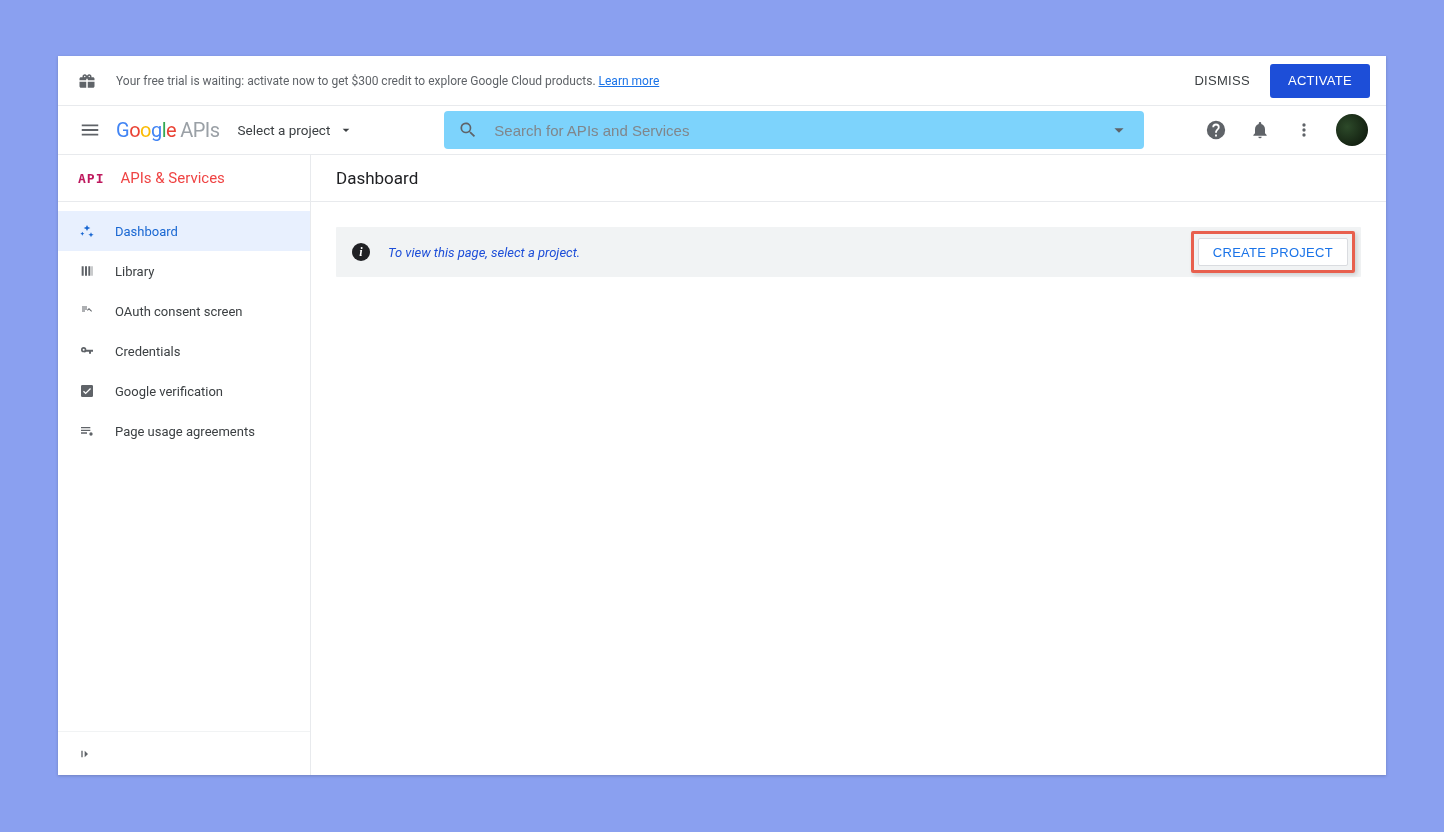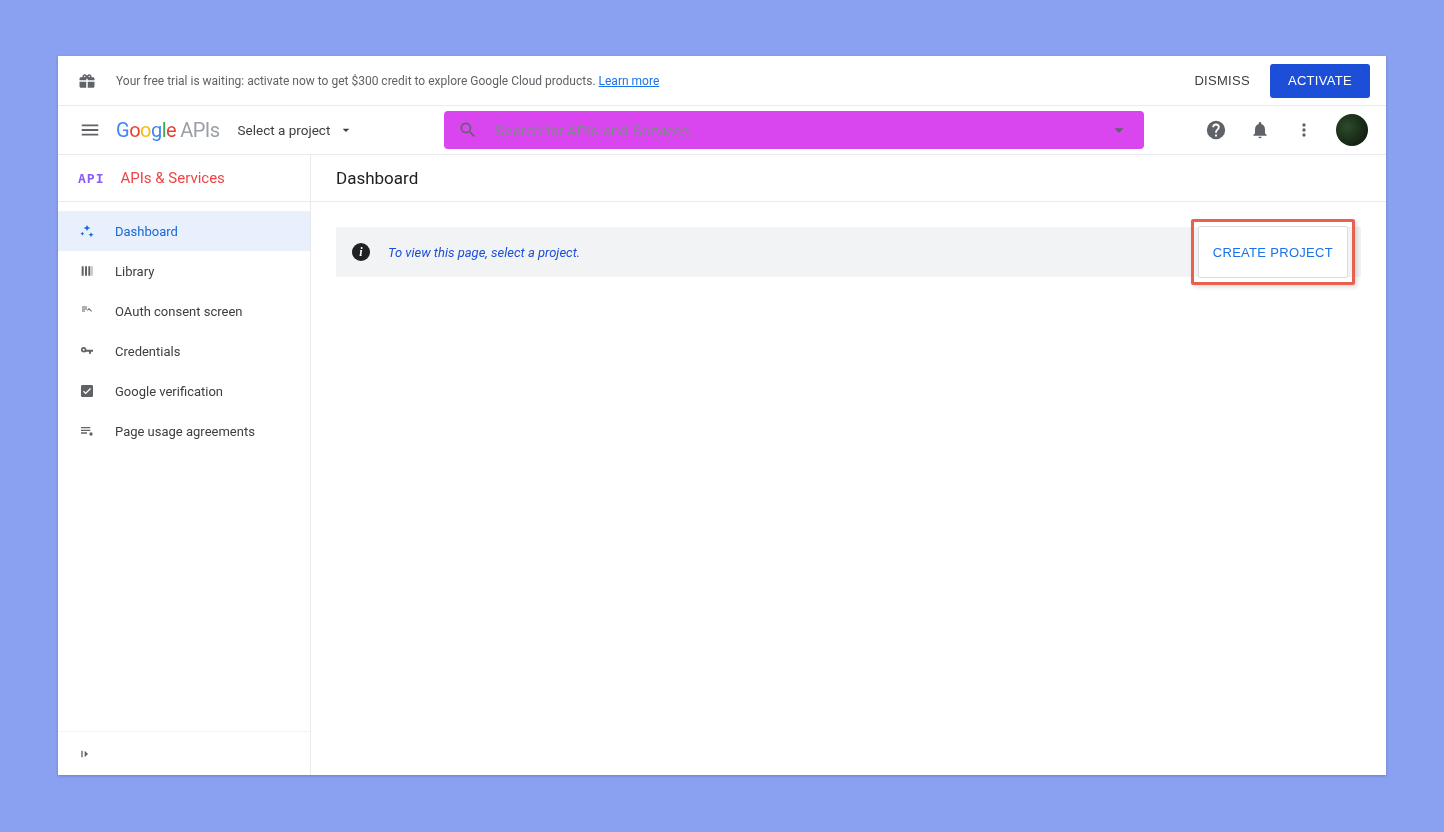--- a/index.html
+++ b/index.html
@@ -44,54 +44,54 @@
     height: 49px;
     padding: 0 16px 0 20px;
     border-bottom: 1px solid #e8eaed;
   }
   .menu-btn { width:24px; height:24px; cursor:pointer; color:#5f6368; background:none; border:none; display:flex; align-items:center; justify-content:center;}
   .logo { display:flex; align-items:center; margin-left:14px; font-size:20px; font-weight:400; letter-spacing:-0.5px;}
   .logo .g1{color:#4285F4;} .logo .g2{color:#EA4335;} .logo .g3{color:#FBBC05;} .logo .g4{color:#4285F4;} .logo .g5{color:#34A853;} .logo .g6{color:#EA4335;}
   .logo .apis{color:#9aa0a6; margin-left:4px;}
   .project-select { display:flex; align-items:flex-start; margin-left:18px; font-size:13.5px; color:#3c4043; cursor:pointer;}
   .project-select .caret { margin-left:8px; }
-  .searchbar { flex:1; margin-left:90px; margin-right:60px; background:#d946ef; border-radius:4px; height:38px; display:flex; align-items:center; padding:0 14px; max-width:700px;}
+  .searchbar { flex:1; margin-left:90px; margin-right:60px; background:#7dd3fc; border-radius:4px; height:38px; display:flex; align-items:center; padding:0 14px; max-width:700px;}
   .search-input { flex:1; border:none; background:transparent; font-size:15px; outline:none; color:#3c4043;}
   .search-input::placeholder{color:#80868b;}
   .searchbar .search-icon{ color:#5f6368; margin-right:16px;}
   .searchbar .chevron { color:#5f6368; }
   .topbar-right { display:flex; align-items:center; gap:20px; }
   .topbar-right .icon-btn { width:24px; height:24px; color:#5f6368; cursor:pointer; display:flex; align-items:center; justify-content:center; background:none; border:none;}
   .avatar { width:32px; height:32px; border-radius:50%; background: radial-gradient(circle at 35% 40%, #2d4a2a, #0a1208); cursor:pointer;}
   
   .body { flex:1; display:flex; overflow:hidden;}
   
   .sidebar { width:253px; border-right:1px solid #e8eaed; display:flex; flex-direction:column;}
   .sidebar-header { display:flex; align-items:center; height:47px; padding-left:20px; border-bottom:1px solid #e8eaed;}
-  .sidebar-header .api-icon { font-family: monospace; font-weight:700; font-size:13px; letter-spacing:1px; color:#8b5cf6;}
+  .sidebar-header .api-icon { font-family: monospace; font-weight:700; font-size:13px; letter-spacing:1px; color:#be185d;}
   .sidebar-title { font-size:15px; color:#ef4444; margin-left:16px;}
   .sidebar-items { padding-top:9px; flex:1;}
   .sidebar-item { display:flex; align-items:center; height:40px; padding-left:21px; cursor:pointer; font-size:13px; color:#3c4043;}
   .sidebar-item .item-icon{ width:20px; display:flex; color:#5f6368;}
   .sidebar-item .item-label{ margin-left:16px;}
   .sidebar-item.active { background:#e8f0fe; color:#1967d2;}
   .sidebar-item.active .item-icon{ color:#1967d2;}
   .sidebar-footer { height:44px; display:flex; align-items:center; padding-left:20px; border-top:1px solid #f1f3f4;}
   .sidebar-footer .collapse-icon{ color:#5f6368; cursor:pointer;}
   
   .main { flex:1; display:flex; flex-direction:column;}
   .main-header { height:47px; border-bottom:1px solid #e8eaed; display:flex; align-items:center; padding-left:25px;}
   .page-title { font-size:17px; color:#202124;}
   .main-content { padding:25px;}
   .alert { display:flex; align-items:center; background:#f1f3f4; height:50px; padding:0 6px 0 16px; border-radius:1px;}
   .alert .info-icon { width:18px; height:18px; background:#202124; border-radius:50%; color:#fff; display:flex; align-items:center; justify-content:center; font-size:12px; font-weight:700; font-style:italic; font-family: Georgia, serif;}
   .alert-text { margin-left:18px; font-size:13px; color:#1d4ed8;font-style:italic;}
   .alert-spacer{flex:1;}
   .create-project-wrap { border:3px solid #e8604e; padding:4px; border-radius:2px; box-shadow: 2px 2px 4px rgba(0,0,0,0.15);}
-  .create-project-btn { border:1px solid #dadce0; background:#fff; color:#1a73e8; font-size:13px; font-weight:500; letter-spacing:0.3px; height:52px; padding:0 14px; cursor:pointer; border-radius:2px;}
+  .create-project-btn { border:1px solid #dadce0; background:#fff; color:#1a73e8; font-size:13px; font-weight:500; letter-spacing:0.3px; height:28px; padding:0 14px; cursor:pointer; border-radius:2px;}
   svg { display:block; }
 </style>
 </head>
 <body>
 
 <div class="app-window">
 
   <div class="banner">
     <span class="gift-icon">
       <svg viewBox="0 0 24 24" width="18" height="18" fill="currentColor">

